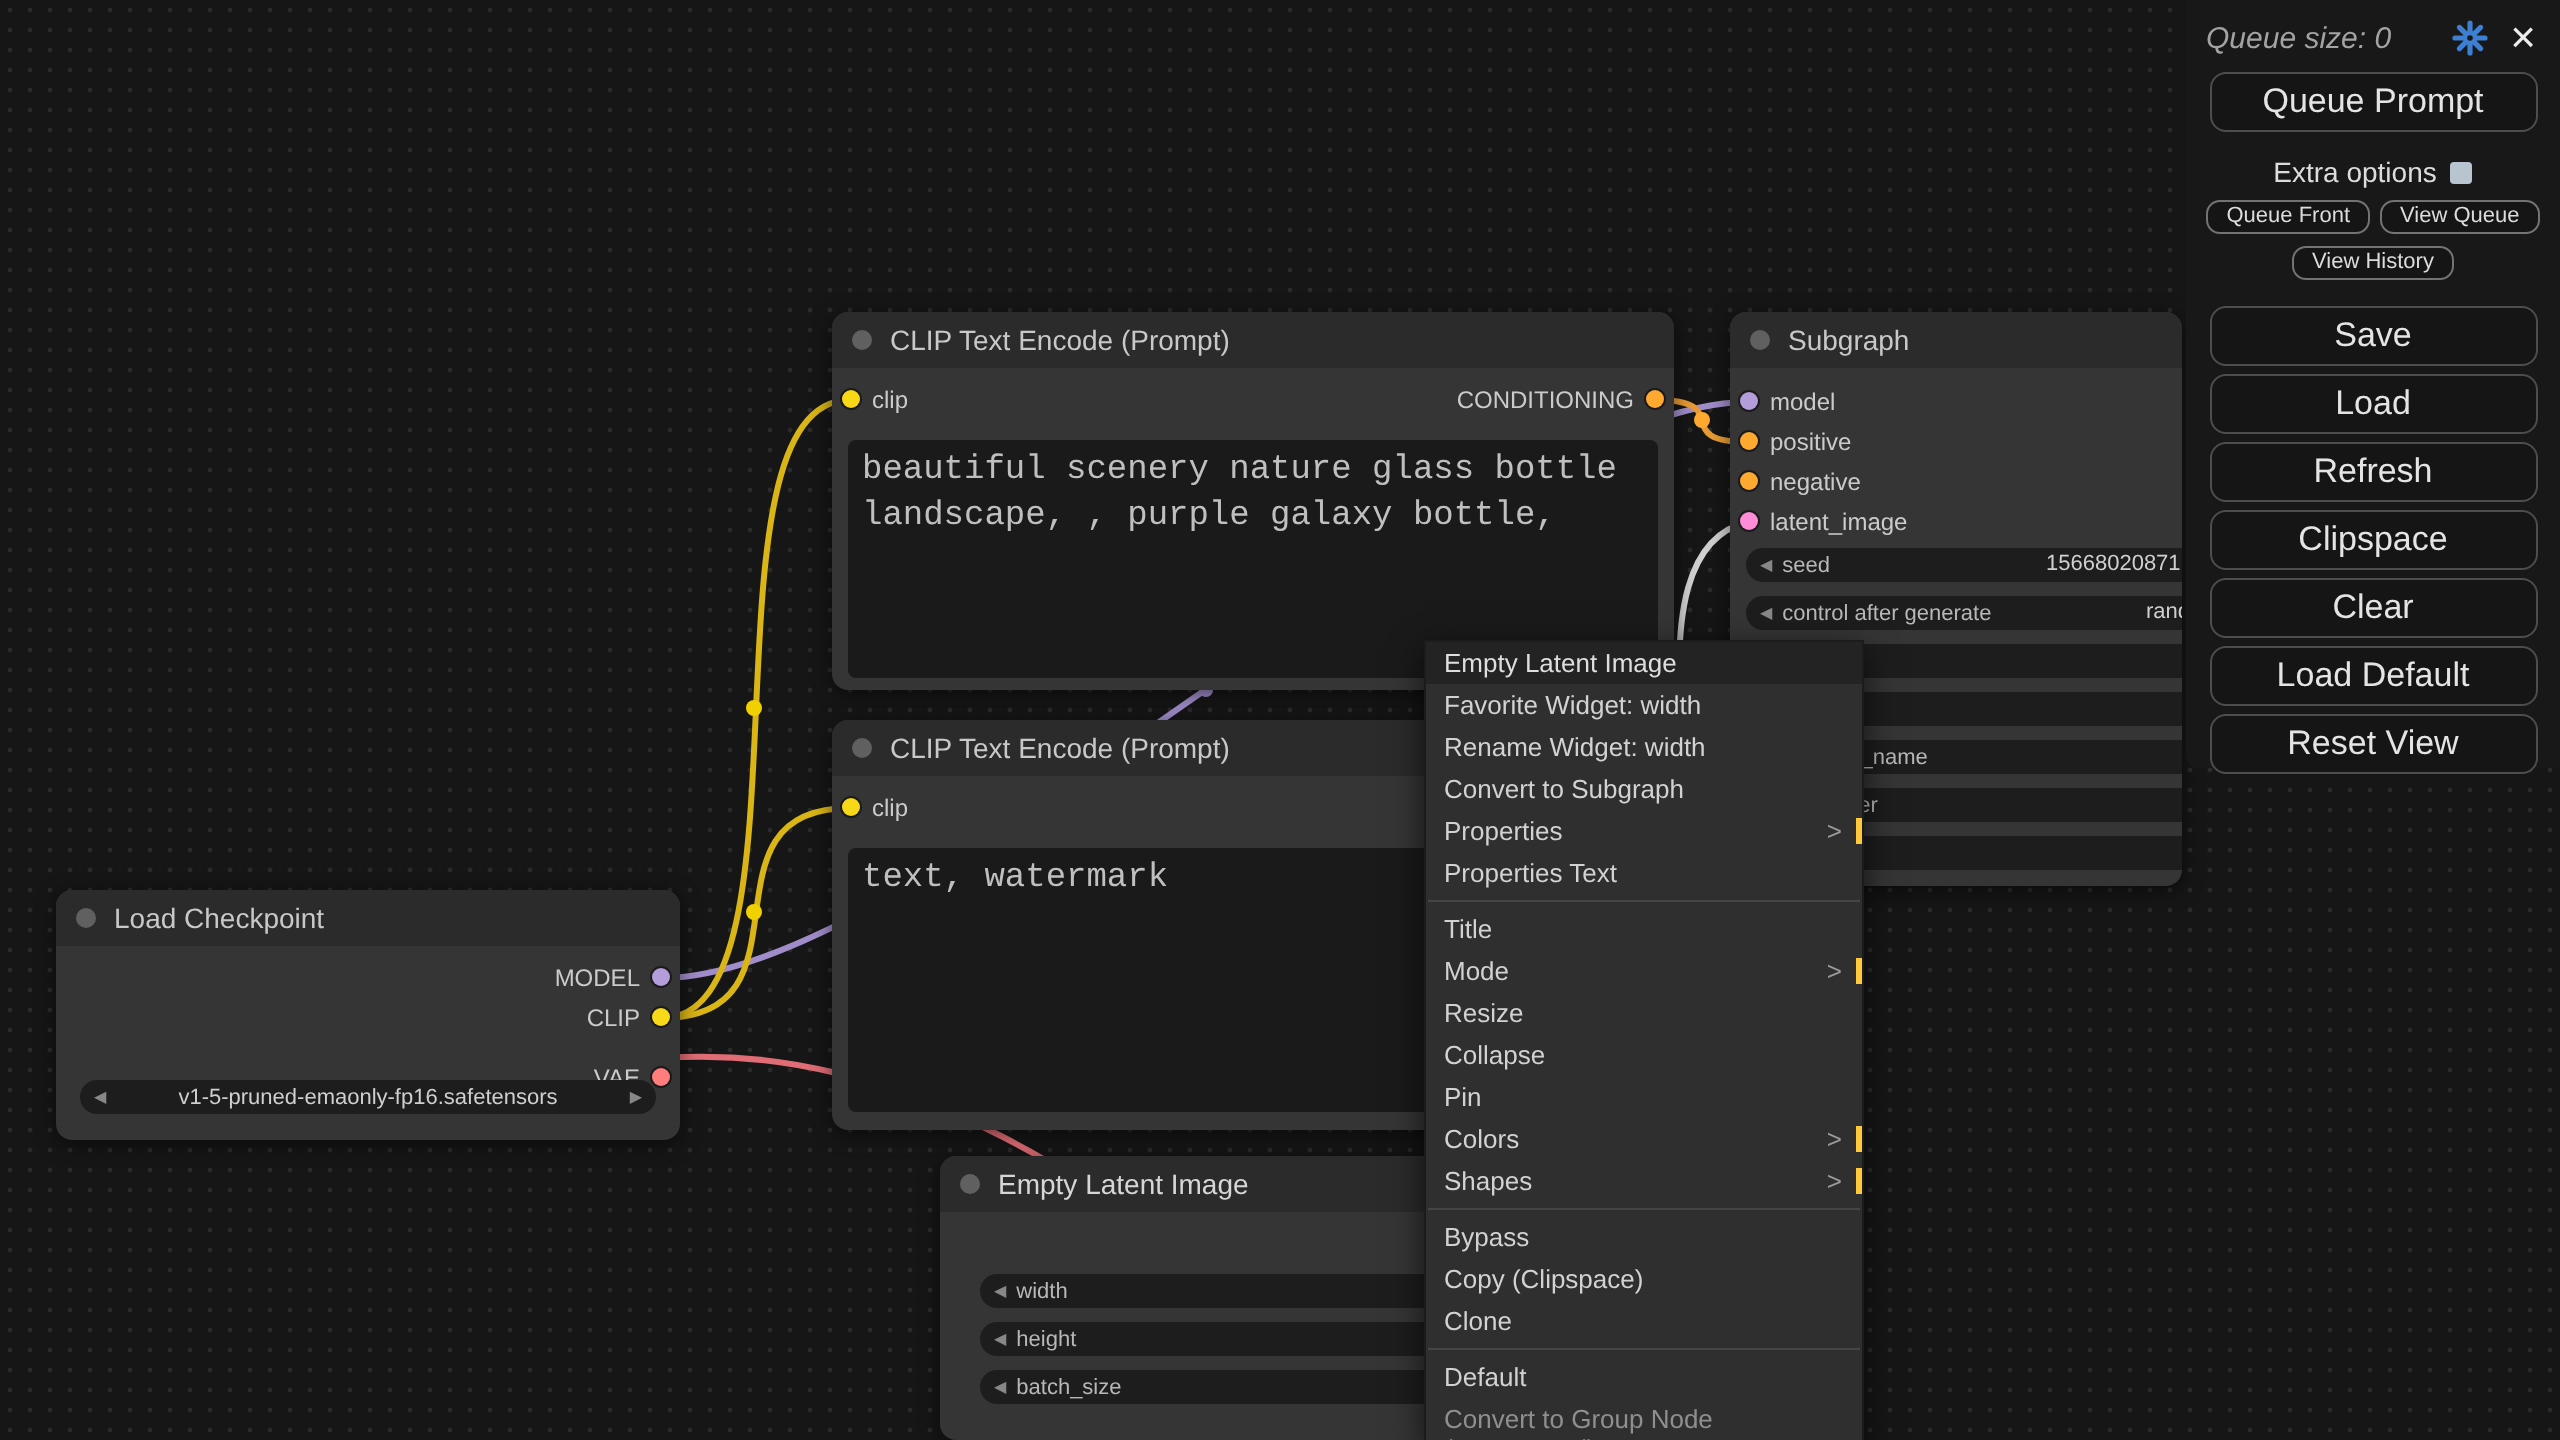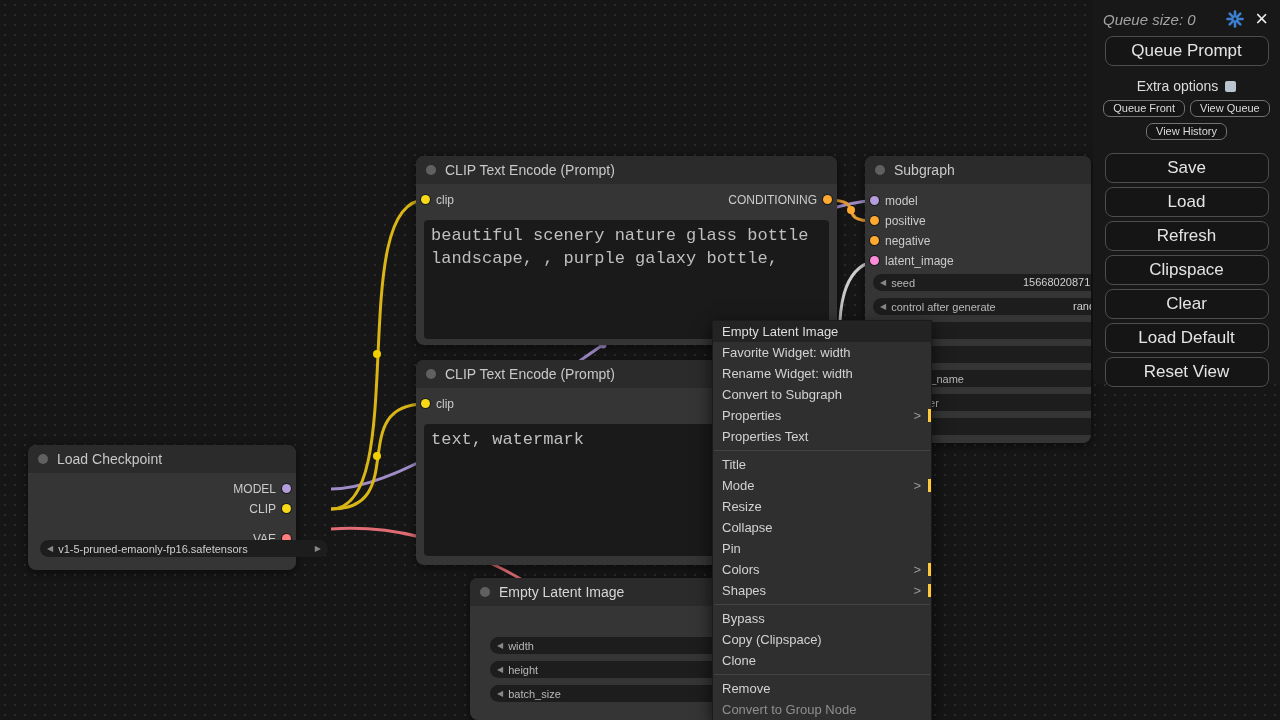--- a/index.html
+++ b/index.html
@@ -78,40 +78,40 @@
     <path d="M331,489 C463,489 742,201 874,201" stroke="#a08cc9" stroke-width="3" fill="none"></path>
     <path d="M331,509 C411,509 345,200 425,200" stroke="#d9b515" stroke-width="3" fill="none"></path>
     <path d="M331,509 C411,509 345,404 425,404" stroke="#d9b515" stroke-width="3" fill="none"></path>
     <path d="M828,200 C868,200 834,221 874,221" stroke="#e79b33" stroke-width="3" fill="none"></path>
     <circle cx="377" cy="354" r="4" fill="#f0d000"></circle>
     <circle cx="377" cy="456" r="4" fill="#f0d000"></circle>
     <circle cx="603" cy="345" r="3.5" fill="#a08cc9"></circle>
     <circle cx="851" cy="210" r="4" fill="#ffa931"></circle>
   </svg>
 
-  <div class="node" style="left:28px;top:445px;width:268px;height:125px;">
+  <div class="node" style="left:28px;top:445px;width:312px;height:125px;">
     <div class="node-header">
       <span class="collapse-dot"></span>
       <span class="node-title">Load Checkpoint</span>
     </div>
     <div class="slot out" style="top:36px;">
       <span>MODEL</span>
       <span class="dot out-dot" style="background:#b39ddb;"></span>
     </div>
     <div class="slot out" style="top:56px;">
       <span>CLIP</span>
       <span class="dot out-dot" style="background:#f7d917;"></span>
     </div>
     <div class="slot out" style="top:76px;margin-top:10px;">
       <span>VAE</span>
       <span class="dot out-dot" style="background:#ff7d7d;"></span>
     </div>
     <div class="widget" style="left:12px;top:95px;width:288px;">
       <span class="arrow">◀</span>
-      <span class="wlabel" style="flex:1;color:#cfcfcf;">v1-5-pruned-emaonly-fp16.safetensors</span>
+      <span class="wlabel" style="flex:1;text-align:center;color:#cfcfcf;">v1-5-pruned-emaonly-fp16.safetensors</span>
       <span class="arrow">▶</span>
     </div>
   </div>
 
   <div class="node" style="left:416px;top:156px;width:421px;height:189px;">
     <div class="node-header">
       <span class="collapse-dot"></span>
       <span class="node-title">CLIP Text Encode (Prompt)</span>
     </div>
     <div class="slot in" style="top:36px;">
@@ -246,21 +246,21 @@
     <div class="ctx-item">
       <span>Shapes</span>
       <span class="sub-arrow">&gt;</span>
       <span class="sub-bar"></span>
     </div>
     <div class="ctx-sep"></div>
     <div class="ctx-item">Bypass</div>
     <div class="ctx-item">Copy (Clipspace)</div>
     <div class="ctx-item">Clone</div>
     <div class="ctx-sep"></div>
-    <div class="ctx-item">Remove</div>
+    <div class="ctx-item">Default</div>
     <div class="ctx-item dim">Convert to Group Node (Deprecated)</div>
   </div>
 
   <div class="menu-panel">
     <div class="panel-row1">
       <span class="queue-size">Queue size: 0</span>
       <svg width="18" height="18" viewBox="0 0 18 18">
         <g stroke="#3d7fd0" stroke-width="2.6" stroke-linecap="round">
           <line x1="9" y1="1.5" x2="9" y2="16.5"></line>
           <line x1="1.5" y1="9" x2="16.5" y2="9"></line>

